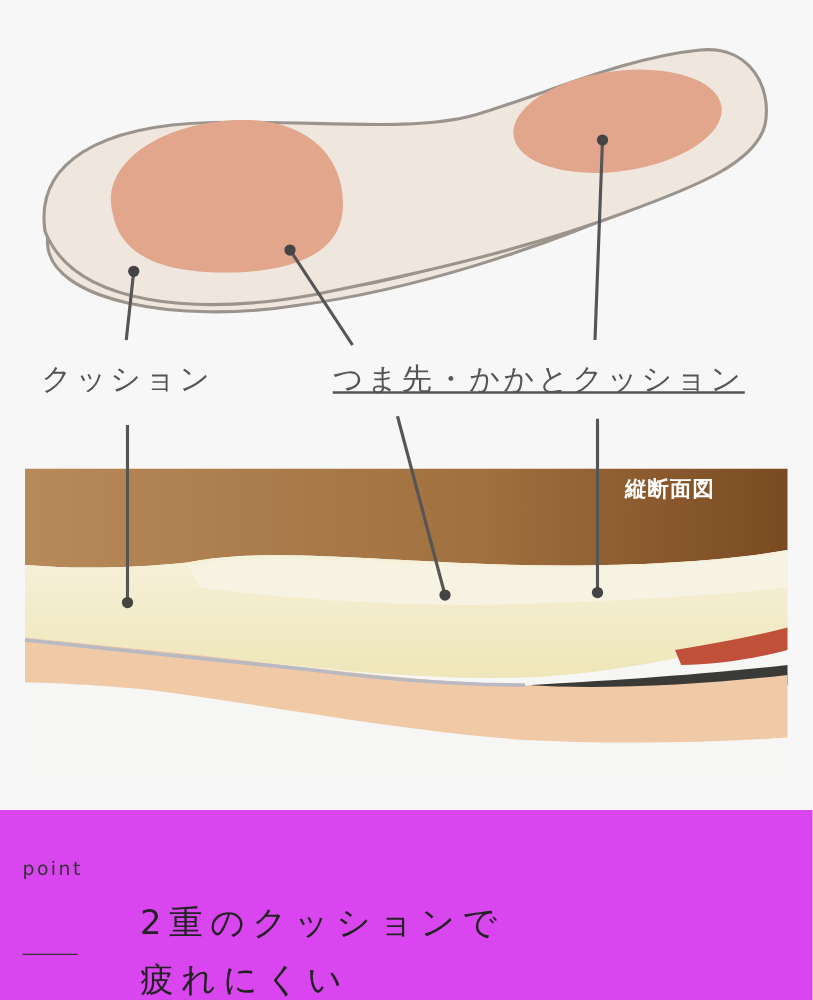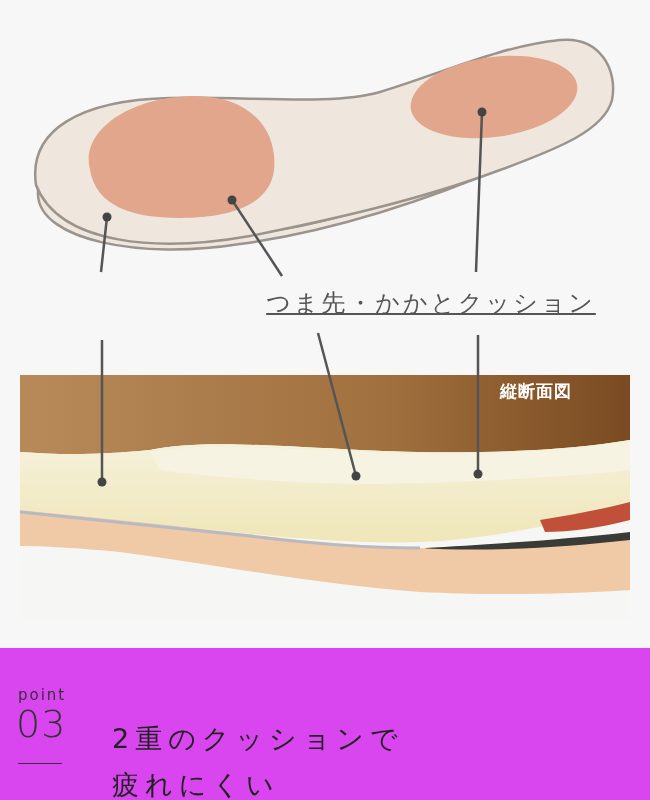--- a/index.html
+++ b/index.html
@@ -61,26 +61,26 @@
 
     <line x1="102" y1="340" x2="102" y2="482" stroke="#555" stroke-width="2.5"></line>
     <circle cx="102" cy="482" r="4.5" fill="#444"></circle>
     <line x1="318" y1="333" x2="356" y2="476" stroke="#555" stroke-width="2.5"></line>
     <circle cx="356" cy="476" r="4.5" fill="#444"></circle>
     <line x1="478" y1="335" x2="478" y2="474" stroke="#555" stroke-width="2.5"></line>
     <circle cx="478" cy="474" r="4.5" fill="#444"></circle>
   </svg>
 
   <div class="label label-full">
+    <div>クッション</div>
   </div>
   <div class="label label-toe">つま先・かかとクッション</div>
   <div class="section-tag">縦断面図</div>
 </div>
 
 <div class="bottom">
   <div class="point-word">point</div>
-  <div class="point-num">03</div>
   <div class="point-line"></div>
   <div class="headline">
     <div>2重のクッションで</div>
     <div>疲れにくい</div>
   </div>
 </div>
 
 </body></html>

